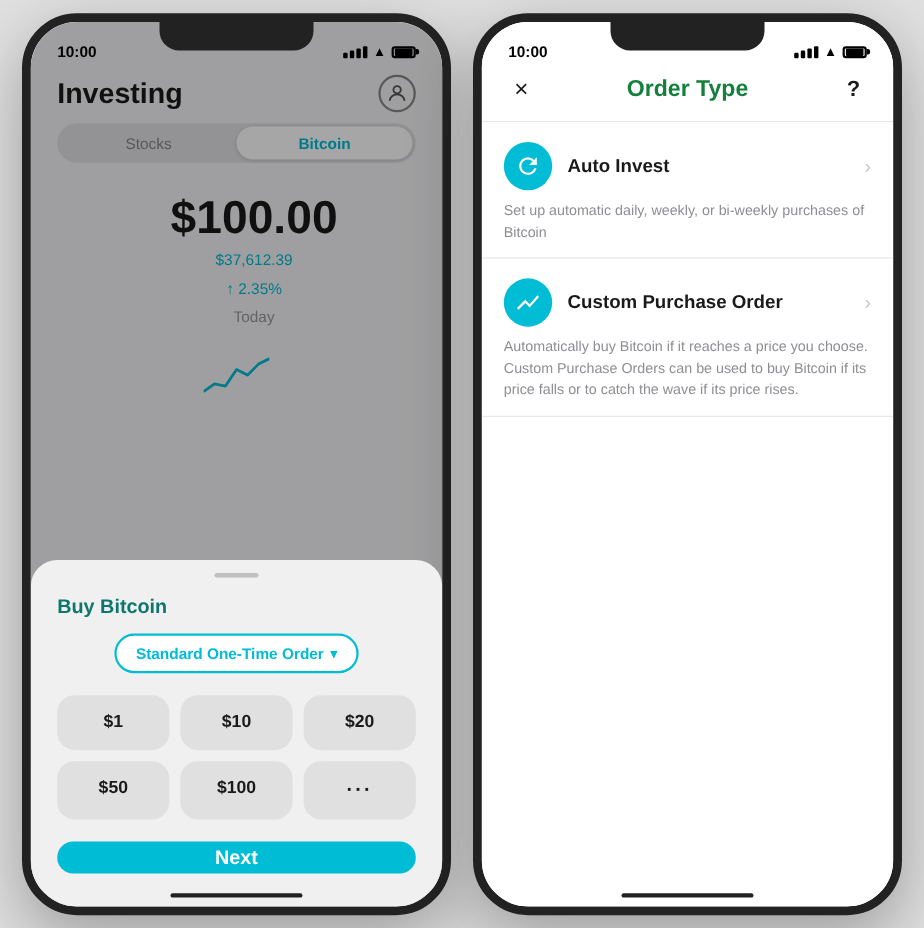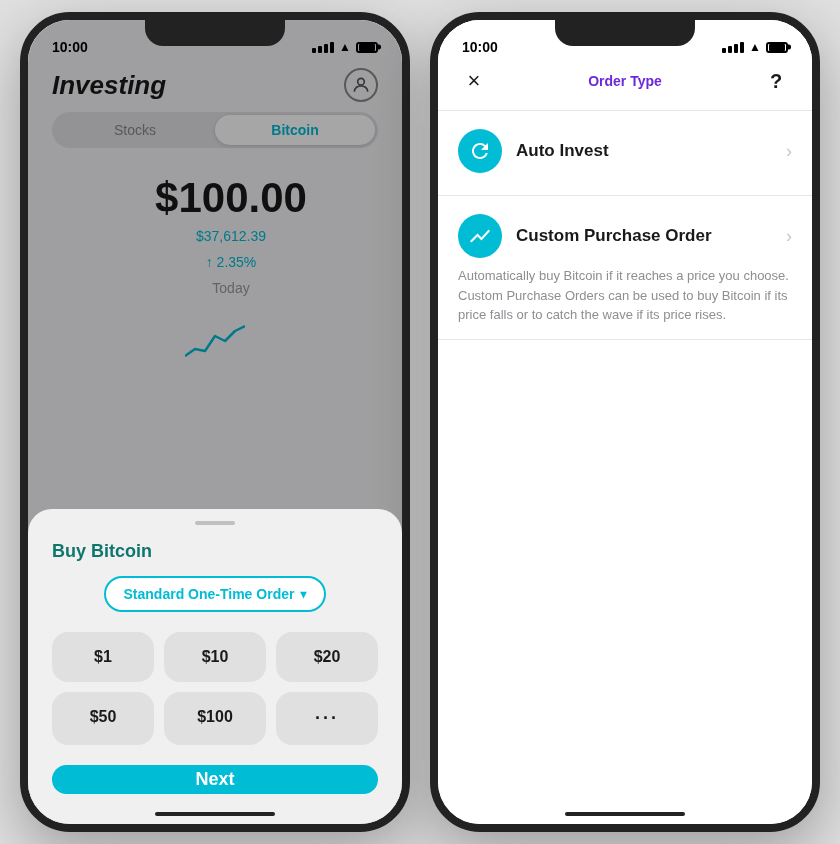--- a/index.html
+++ b/index.html
@@ -95,21 +95,20 @@
       height: 100%;
       position: relative;
     }
     .left-phone .status-bar { background: transparent; }
 
     .left-top-bar {
       display: flex;
       justify-content: space-between;
       align-items: center;
       padding: 4px 24px 10px;
-      font-style: italic;
     }
     .left-top-bar .title {
       font-size: 26px;
       font-weight: 700;
       color: #1a1a1a;
     }
     .avatar-icon {
       width: 34px;
       height: 34px;
       border-radius: 50%;
@@ -299,23 +298,23 @@
     }
     .header-close {
       font-size: 22px;
       font-weight: 400;
       color: #1a1a1a;
       cursor: pointer;
       width: 32px;
       text-align: center;
     }
     .header-title {
-      font-size: 14px;
-      font-weight: 600;
-      color: #6d28d9;
+      font-size: 21px;
+      font-weight: 600;
+      color: #15803d;
     }
     .header-help {
       font-size: 20px;
       font-weight: 700;
       color: #1a1a1a;
       cursor: pointer;
       width: 32px;
       text-align: center;
     }
 
@@ -472,20 +471,21 @@
         <div class="order-option-left">
           <div class="option-icon">
             <svg viewBox="0 0 24 24">
               <path d="M17.65 6.35A7.958 7.958 0 0012 4C7.58 4 4 7.58 4 12s3.58 8 8 8c3.73 0 6.84-2.55 7.73-6h-2.08A5.99 5.99 0 0112 18c-3.31 0-6-2.69-6-6s2.69-6 6-6c1.66 0 3.14.69 4.22 1.78L13 11h7V4l-2.35 2.35z"></path>
             </svg>
           </div>
           <span class="option-label">Auto Invest</span>
         </div>
         <span class="option-chevron">›</span>
       </div>
+      <div class="option-desc">Set up automatic daily, weekly, or bi-weekly purchases of Bitcoin</div>
     </div>
 
     <div class="order-option">
       <div class="order-option-row">
         <div class="order-option-left">
           <div class="option-icon" style="background:#00bcd4">
             <svg viewBox="0 0 24 24" fill="white">
               <path d="M3.5 18.5l6-6 4 4L22 6.92 20.59 5.5l-7.09 8-4-4L2 17l1.5 1.5z"></path>
             </svg>
           </div>

